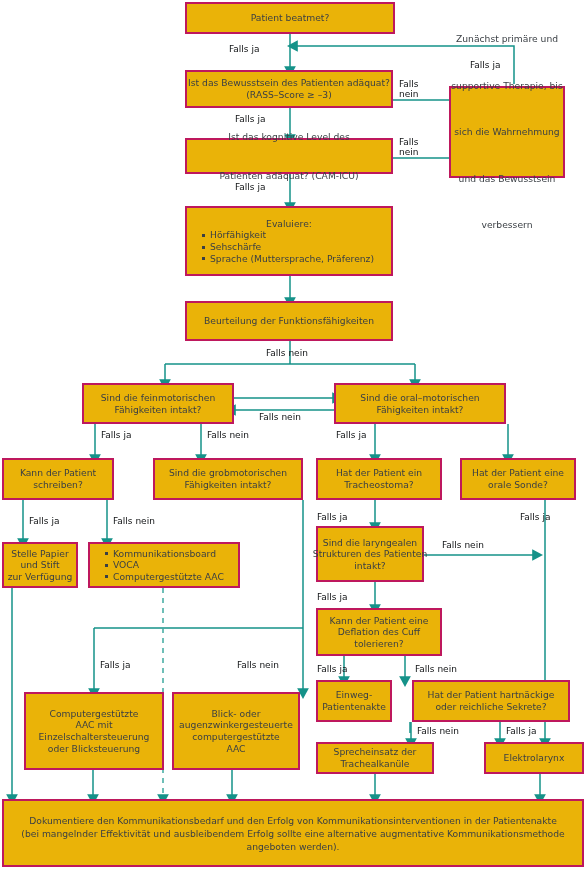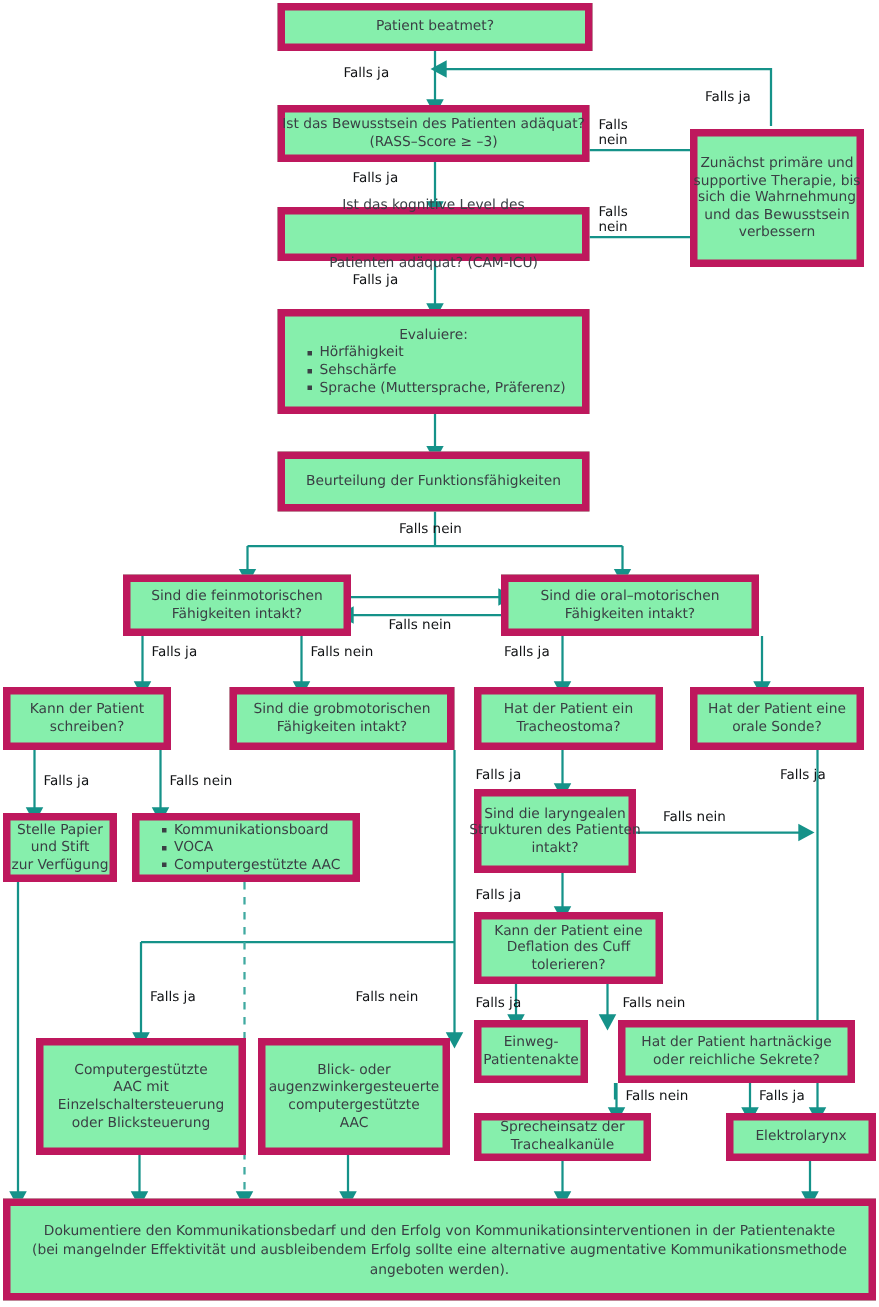--- a/index.html
+++ b/index.html
@@ -20,22 +20,22 @@
   #edges {
     position: absolute;
     left: 0;
     top: 0;
     width: 586px;
     height: 871px;
   }
   .node {
     position: absolute;
     box-sizing: border-box;
-    border: 5px solid #be185d;
-    background: #86efac;
+    border: 2px solid #be185d;
+    background: #eab308;
     color: #3a3f44;
     display: flex;
     flex-direction: column;
     align-items: center;
     justify-content: center;
     text-align: center;
     font-size: 9.2px;
     line-height: 11.6px;
     padding: 9px 5px;
     z-index: 3;
@@ -173,21 +173,21 @@
   <div class="node" style="left:185px; top:70px; width:208px; height:38px;">
     <span class="line">Ist das Bewusstsein des Patienten adäquat?</span>
     <span class="line">(RASS–Score ≥ –3)</span>
   </div>
 
   <div class="node" style="left:185px; top:138px; width:208px; height:36px;gap:27px;">
     <span class="line">Ist das kognitive Level des</span>
     <span class="line">Patienten adäquat? (CAM-ICU)</span>
   </div>
 
-  <div class="node" style="left:460px; top:86px; width:116px; height:92px;">
+  <div class="node" style="left:449px; top:86px; width:116px; height:92px;gap:35px;">
     <span class="line">Zunächst primäre und</span>
     <span class="line">supportive Therapie, bis</span>
     <span class="line">sich die Wahrnehmung</span>
     <span class="line">und das Bewusstsein</span>
     <span class="line">verbessern</span>
   </div>
 
   <div class="node bulleted" style="left:185px; top:206px; width:208px; height:70px;">
     <span class="ttl">Evaluiere:</span>
     <ul>

